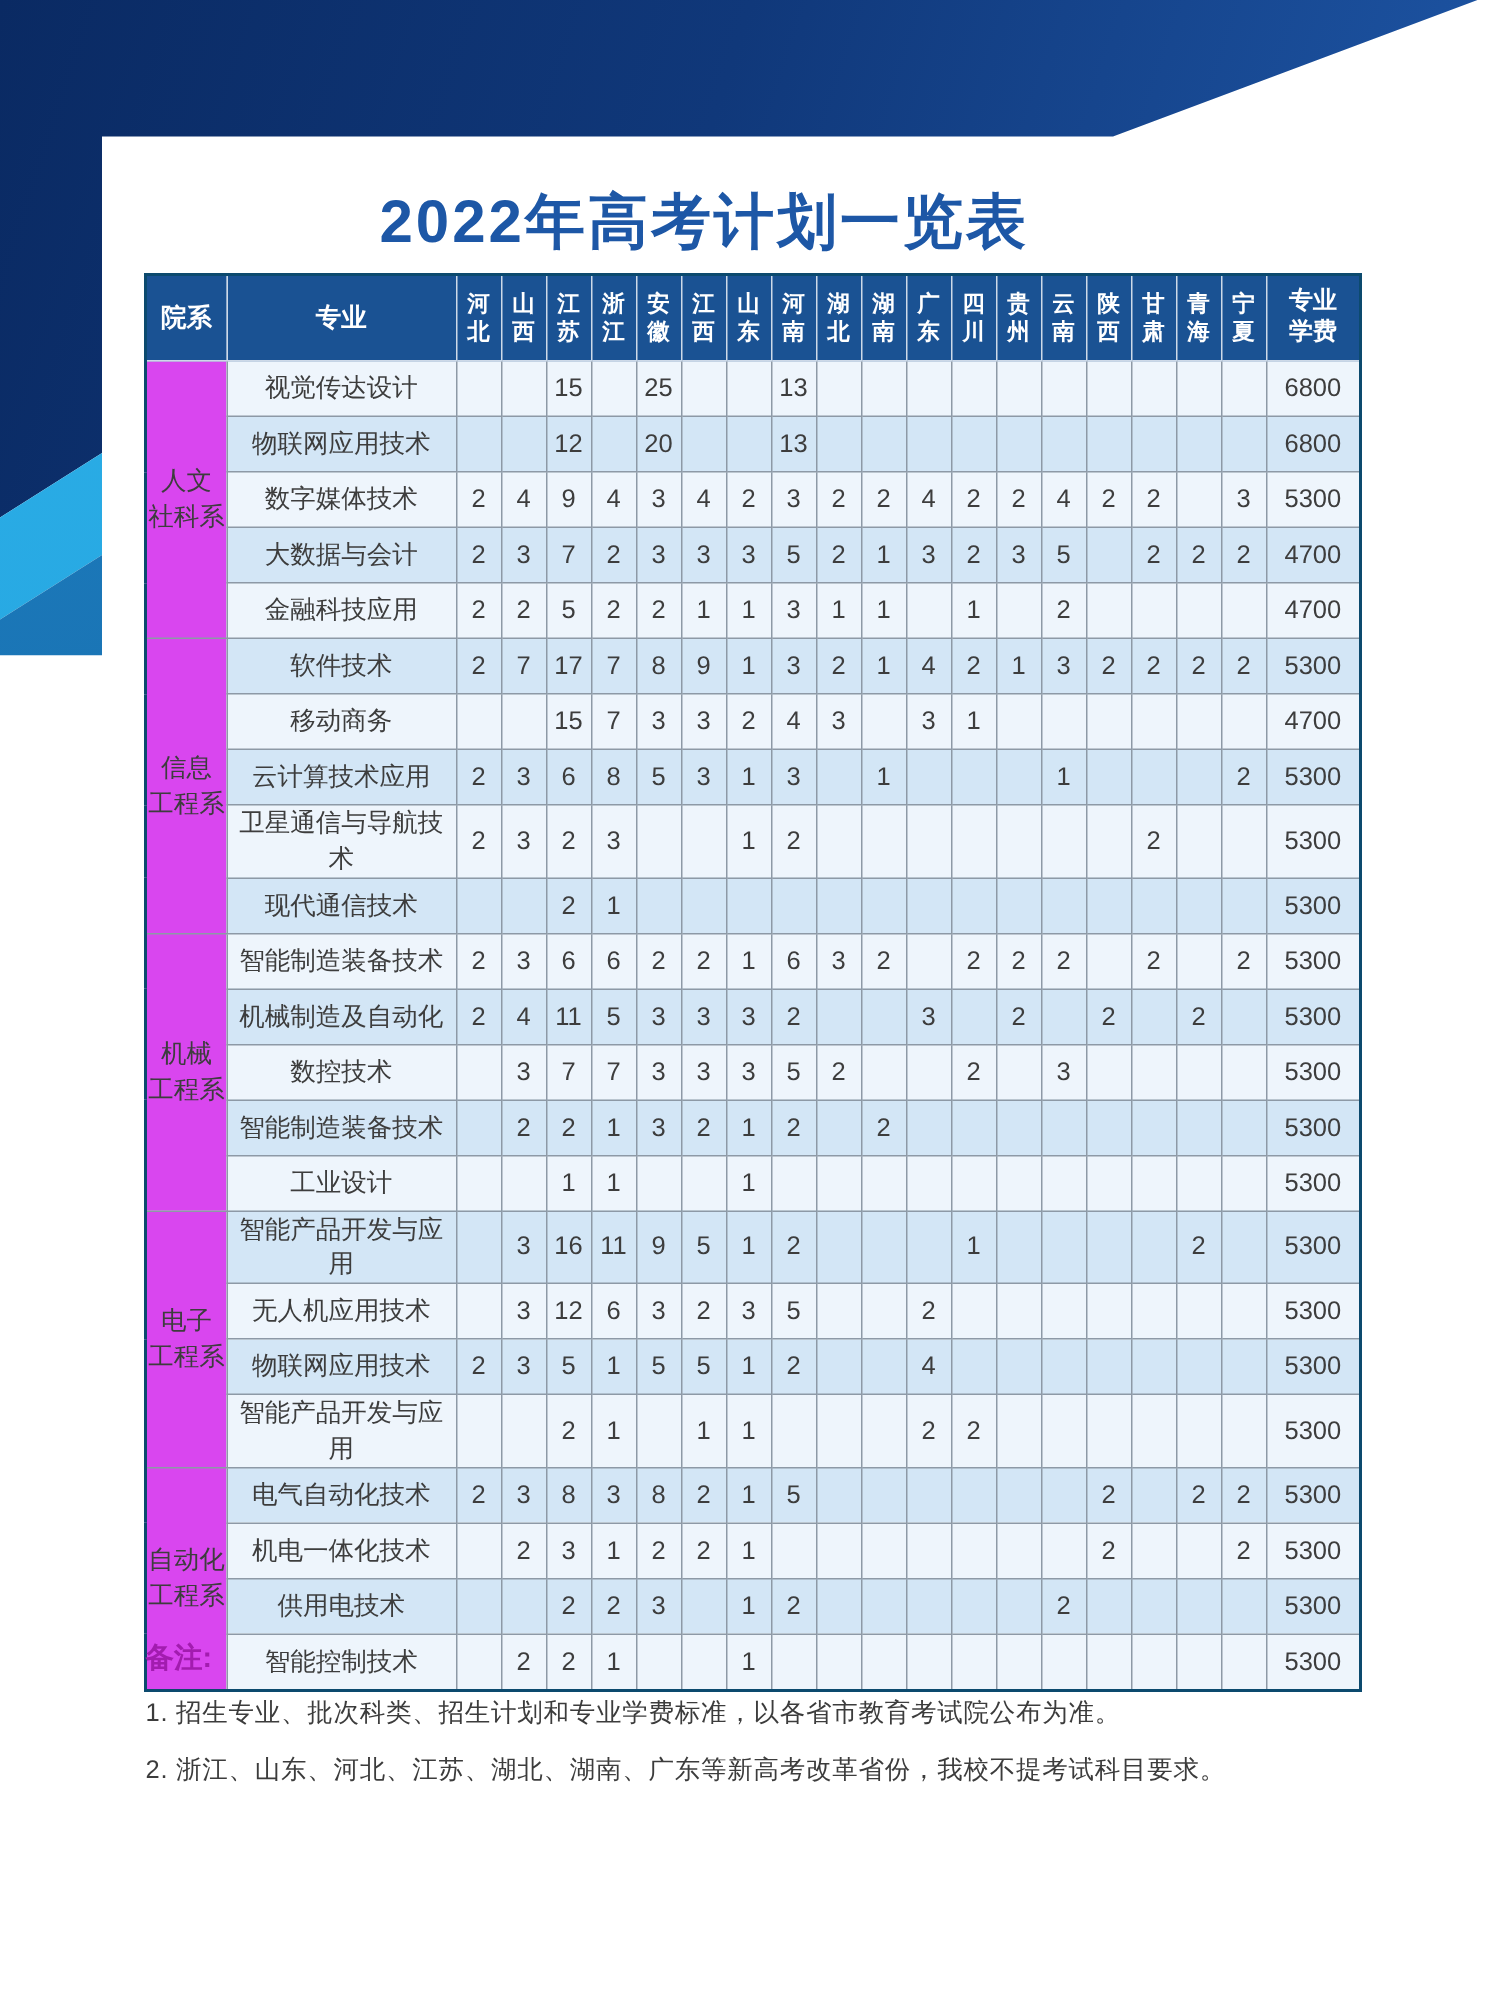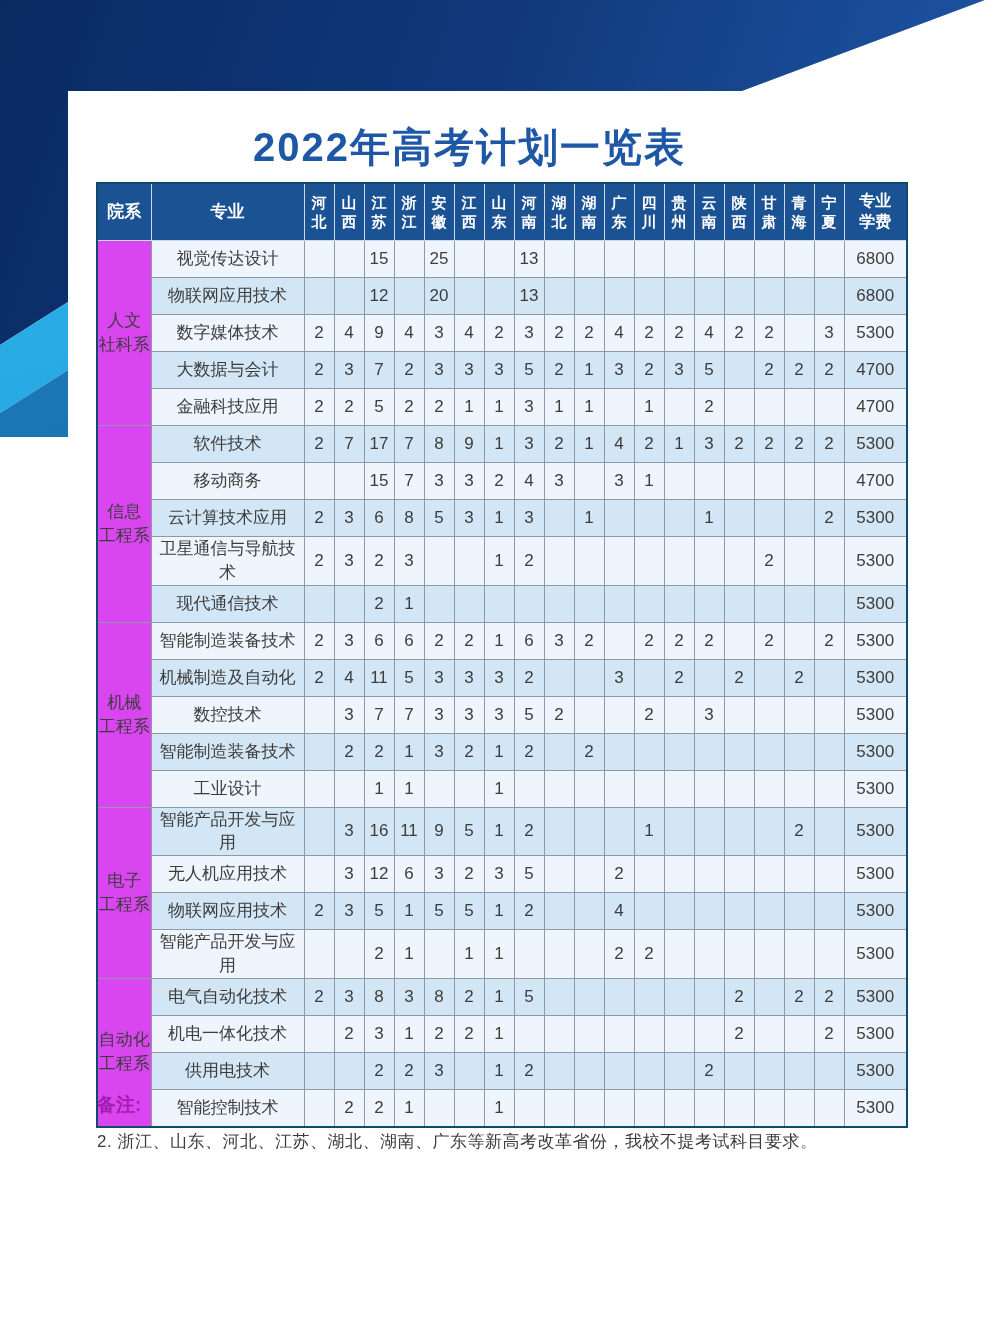--- a/index.html
+++ b/index.html
@@ -644,14 +644,15 @@
         <td class="L"></td>
         <td class="L"></td>
         <td class="L"></td>
         <td class="fee L">5300</td>
       </tr>
     </tbody>
 </table>
 
 <div class="notes">
   <p class="notes-label">备注:</p>
+  <p class="note-item">1.  招生专业、批次科类、招生计划和专业学费标准，以各省市教育考试院公布为准。</p>
   <p class="note-item">2.  浙江、山东、河北、江苏、湖北、湖南、广东等新高考改革省份，我校不提考试科目要求。</p>
 </div>
 
 </body></html>

